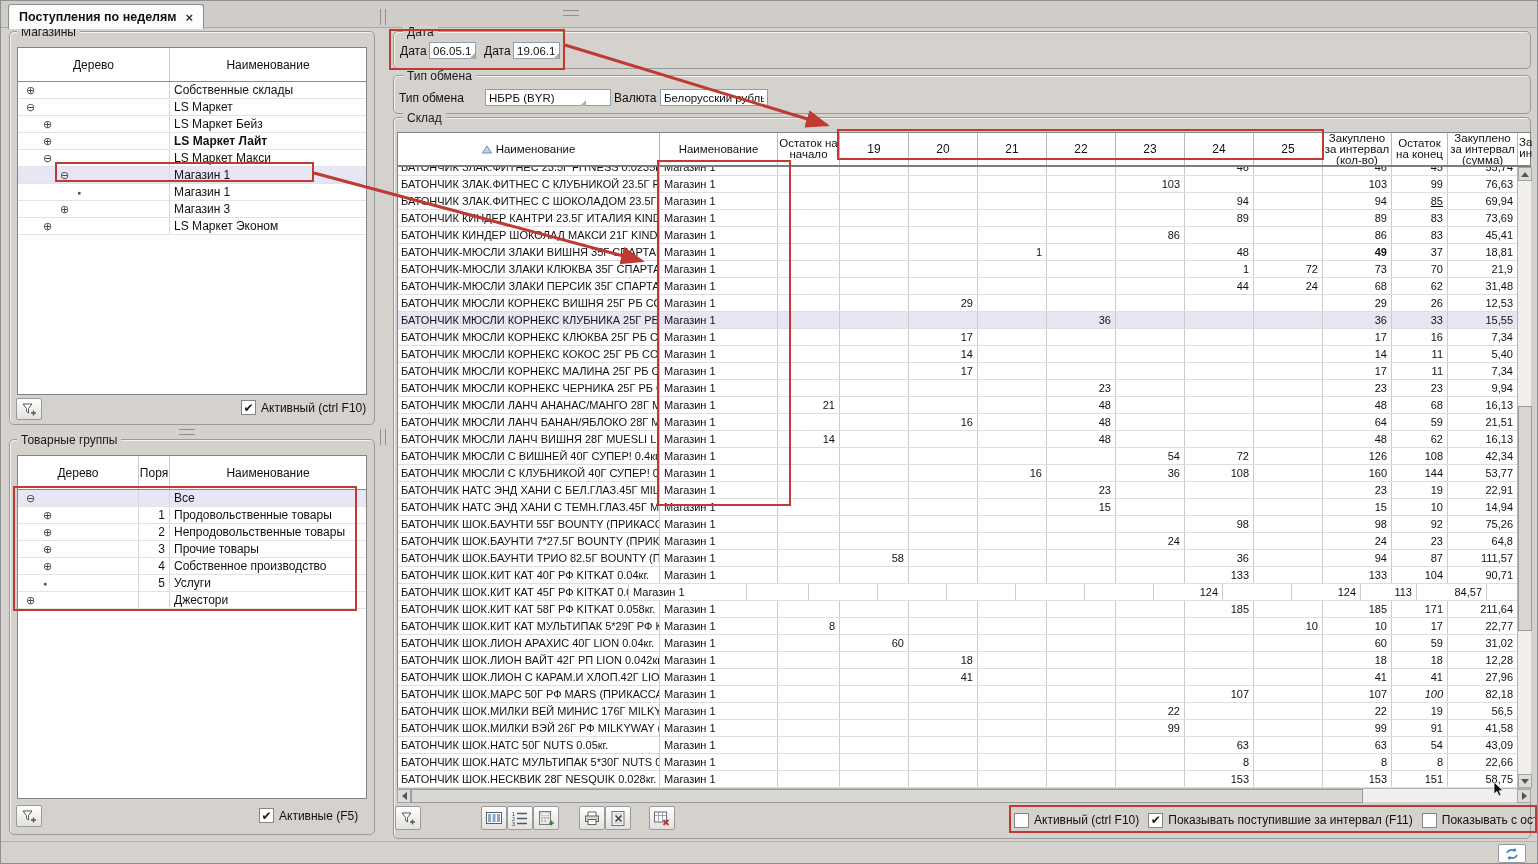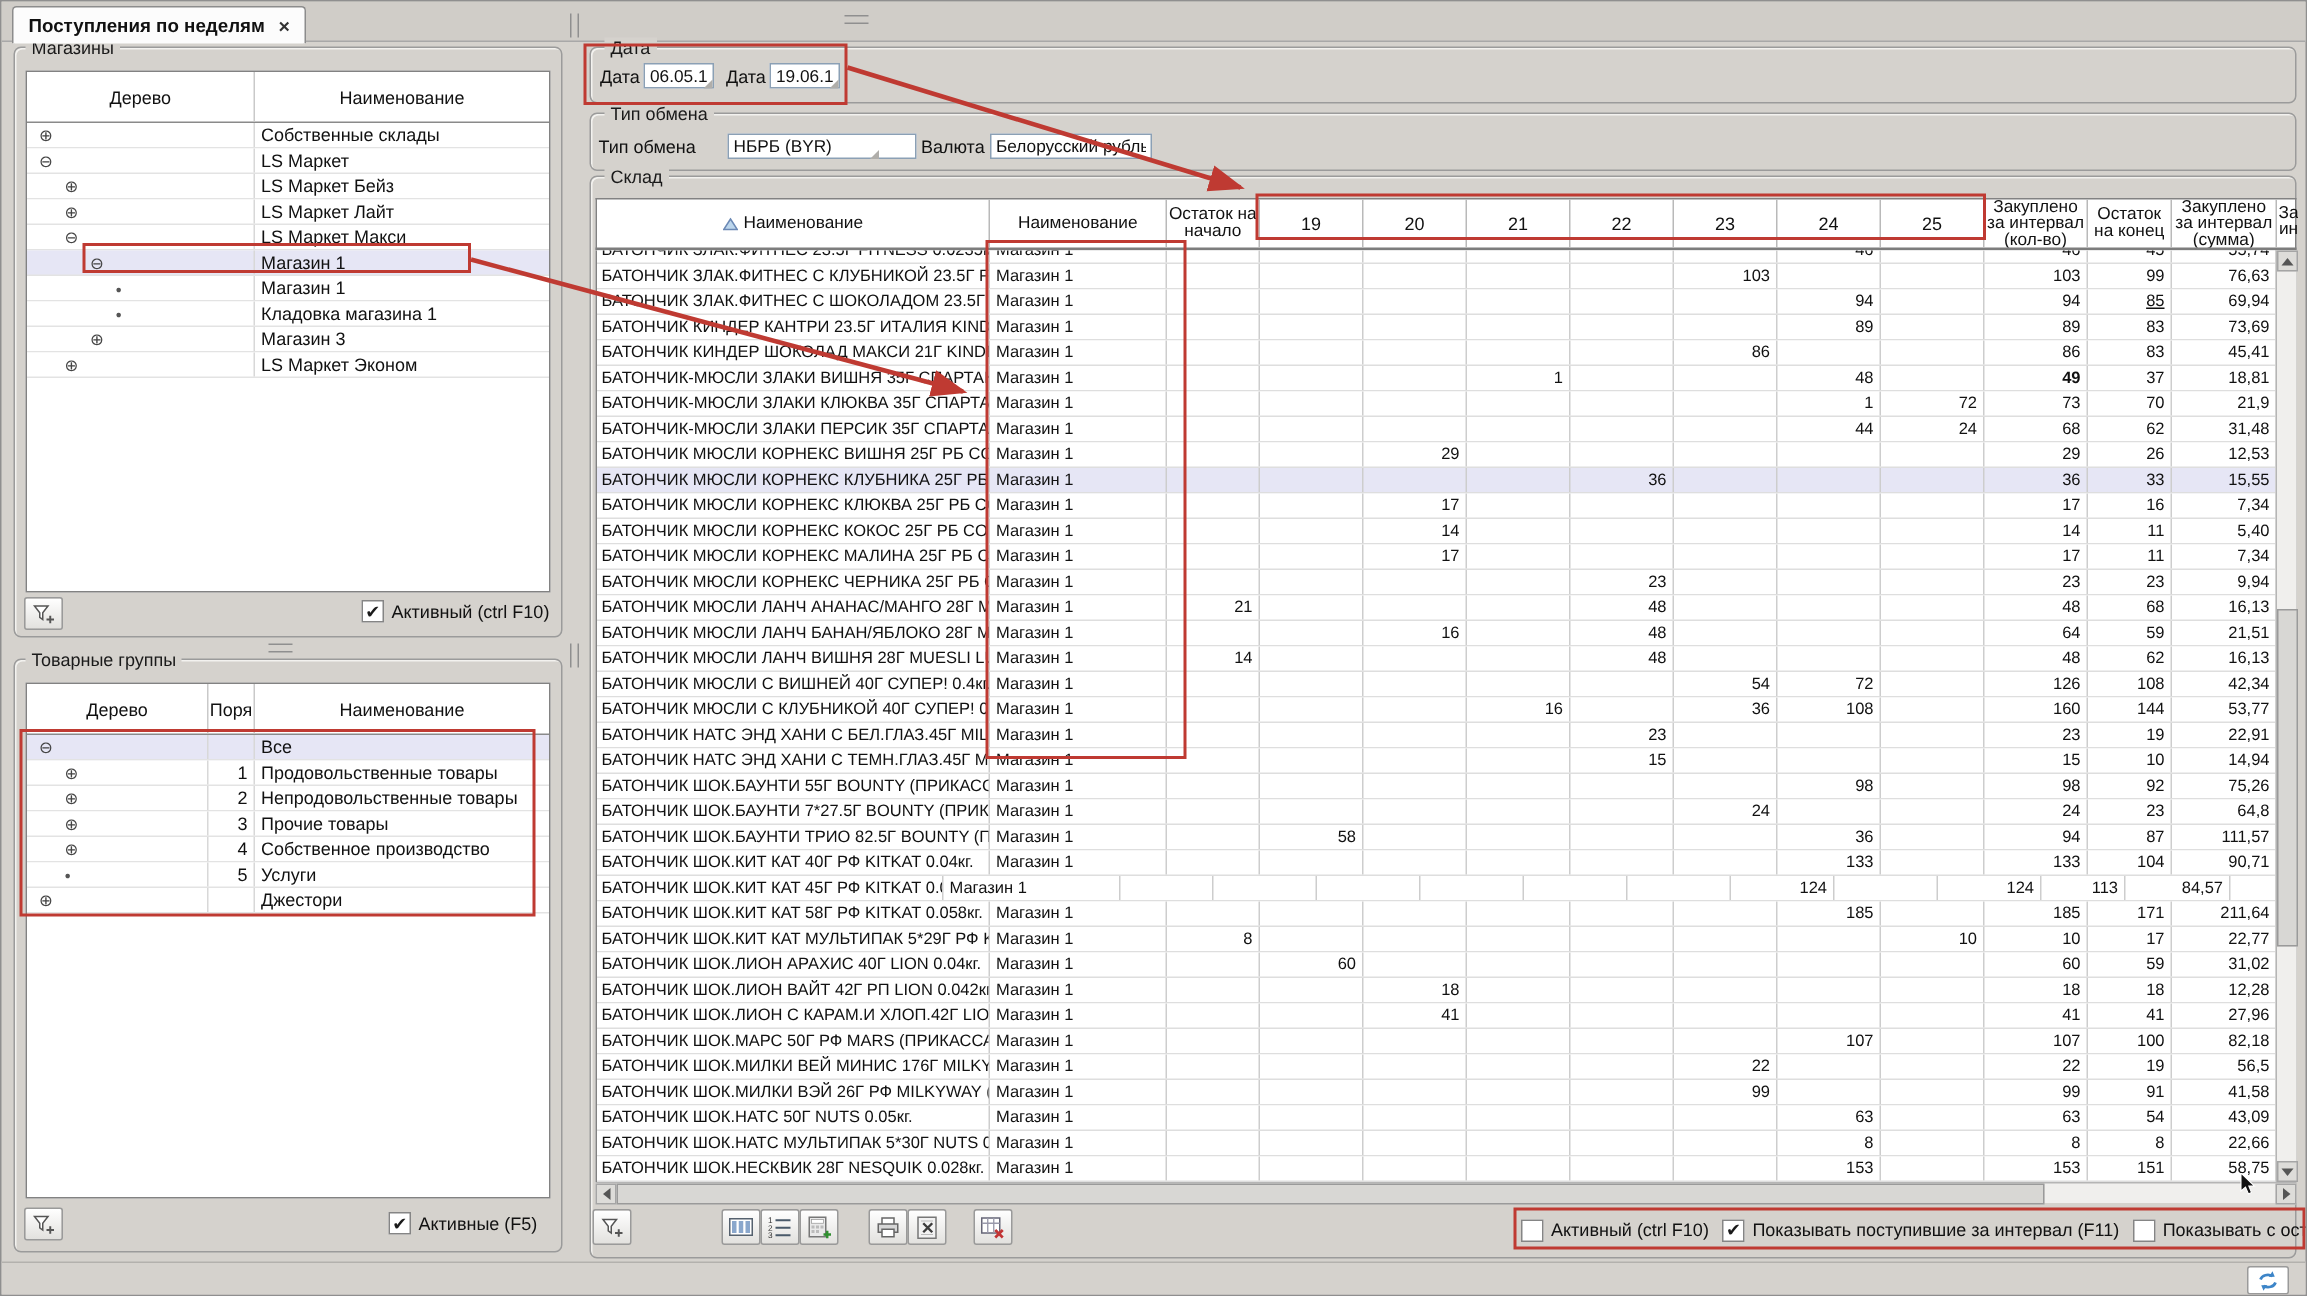--- a/index.html
+++ b/index.html
@@ -117,37 +117,33 @@
         <div class="trow">
           <div class="tcell" style="width: 152px; padding-left: 8px;"><span class="glyph">⊖</span></div>
           <div class="tcell" style="flex: 1 1 0%; padding-left: 4px;">LS Маркет</div>
         </div>
         <div class="trow">
           <div class="tcell" style="width: 152px; padding-left: 25px;"><span class="glyph">⊕</span></div>
           <div class="tcell" style="flex: 1 1 0%; padding-left: 4px;">LS Маркет Бейз</div>
         </div>
         <div class="trow">
           <div class="tcell" style="width: 152px; padding-left: 25px;"><span class="glyph">⊕</span></div>
-          <div class="tcell" style="flex: 1 1 0%; padding-left: 4px;">LS Маркет Лайт</div>
+          <div class="tcell" style="flex: 1 1 0%; padding-left: 4px; font-weight: bold;">LS Маркет Лайт</div>
         </div>
         <div class="trow">
           <div class="tcell" style="width: 152px; padding-left: 25px;"><span class="glyph">⊖</span></div>
           <div class="tcell" style="flex: 1 1 0%; padding-left: 4px;">LS Маркет Макси</div>
         </div>
         <div class="trow hl">
           <div class="tcell" style="width: 152px; padding-left: 42px;"><span class="glyph">⊖</span></div>
           <div class="tcell" style="flex: 1 1 0%; padding-left: 4px;">Магазин 1</div>
         </div>
         <div class="trow">
           <div class="tcell" style="width: 152px; padding-left: 59px;"><span class="glyph dot">●</span></div>
           <div class="tcell" style="flex: 1 1 0%; padding-left: 4px;">Магазин 1</div>
-        </div>
-        <div class="trow">
-          <div class="tcell" style="width: 152px; padding-left: 59px;"><span class="glyph dot">●</span></div>
-          <div class="tcell" style="flex: 1 1 0%; padding-left: 4px;">Кладовка магазина 1</div>
         </div>
         <div class="trow">
           <div class="tcell" style="width: 152px; padding-left: 42px;"><span class="glyph">⊕</span></div>
           <div class="tcell" style="flex: 1 1 0%; padding-left: 4px;">Магазин 3</div>
         </div>
         <div class="trow">
           <div class="tcell" style="width: 152px; padding-left: 25px;"><span class="glyph">⊕</span></div>
           <div class="tcell" style="flex: 1 1 0%; padding-left: 4px;">LS Маркет Эконом</div>
         </div>
       </div>
@@ -763,21 +759,21 @@
           <div class="scell sstore" style="width: 118px; flex: 0 0 auto;">Магазин 1</div>
           <div class="scell snum" style="width: 62px; flex: 0 0 auto;"></div>
           <div class="scell snum" style="width: 69px; flex: 0 0 auto;"></div>
           <div class="scell snum" style="width: 69px; flex: 0 0 auto;"></div>
           <div class="scell snum" style="width: 69px; flex: 0 0 auto;"></div>
           <div class="scell snum" style="width: 69px; flex: 0 0 auto;"></div>
           <div class="scell snum" style="width: 69px; flex: 0 0 auto;"></div>
           <div class="scell snum" style="width: 69px; flex: 0 0 auto;">107</div>
           <div class="scell snum" style="width: 69px; flex: 0 0 auto;"></div>
           <div class="scell snum" style="width: 69px; flex: 0 0 auto;">107</div>
-          <div class="scell snum" style="width: 56px; flex: 0 0 auto;">100</div>
+          <div class="scell snum" style="width: 56px; flex: 0 0 auto; font-style: italic;">100</div>
           <div class="scell snum" style="width: 70px; flex: 0 0 auto;">82,18</div>
         </div>
         <div class="srow">
           <div class="scell sname" style="width: 262px; flex: 0 0 auto;">БАТОНЧИК ШОК.МИЛКИ ВЕЙ МИНИС 176Г MILKYW</div>
           <div class="scell sstore" style="width: 118px; flex: 0 0 auto;">Магазин 1</div>
           <div class="scell snum" style="width: 62px; flex: 0 0 auto;"></div>
           <div class="scell snum" style="width: 69px; flex: 0 0 auto;"></div>
           <div class="scell snum" style="width: 69px; flex: 0 0 auto;"></div>
           <div class="scell snum" style="width: 69px; flex: 0 0 auto;"></div>
           <div class="scell snum" style="width: 69px; flex: 0 0 auto;"></div>

